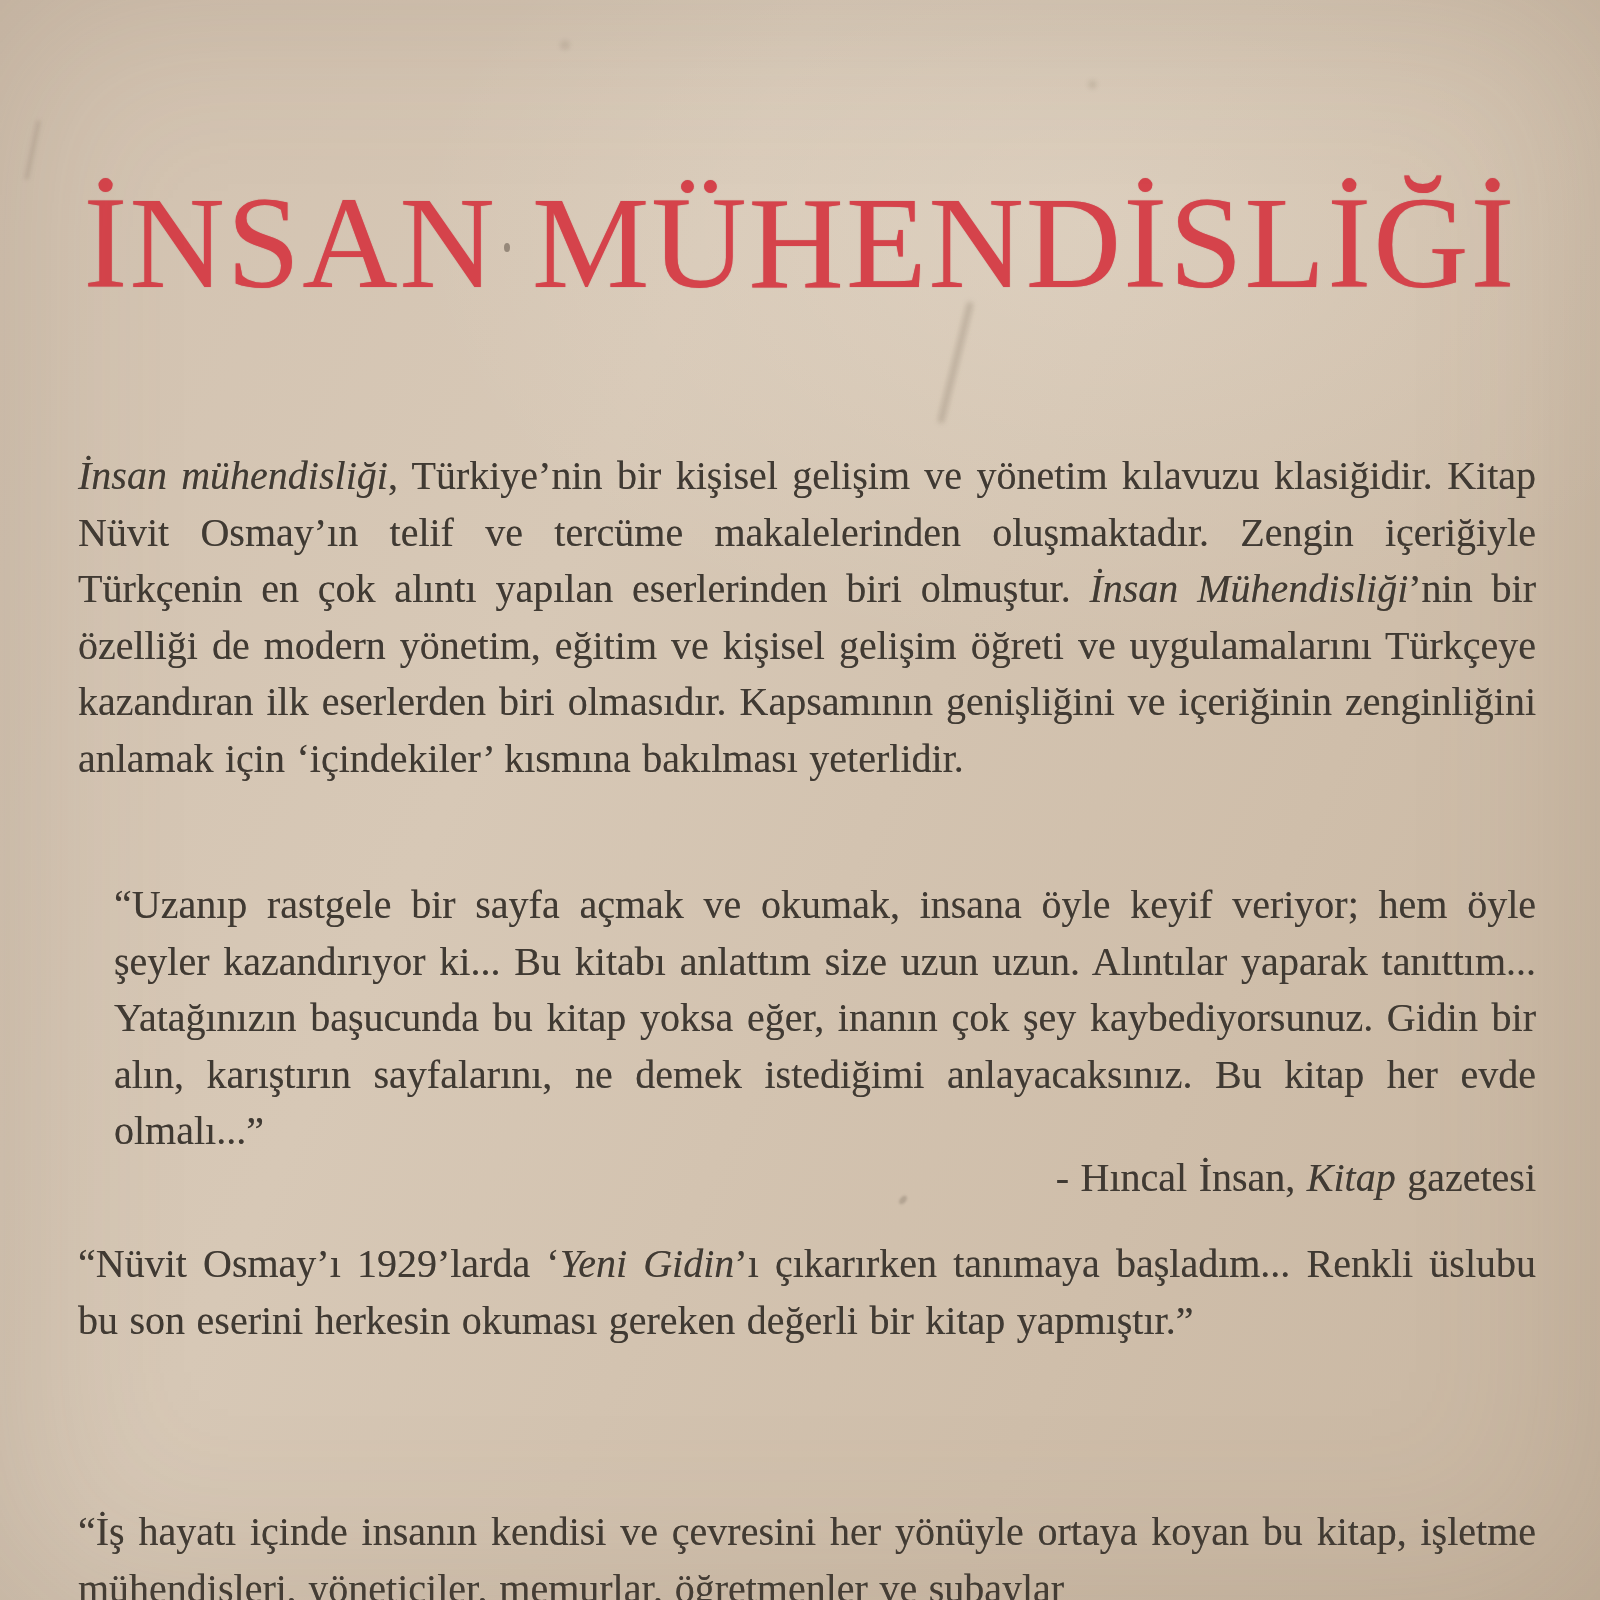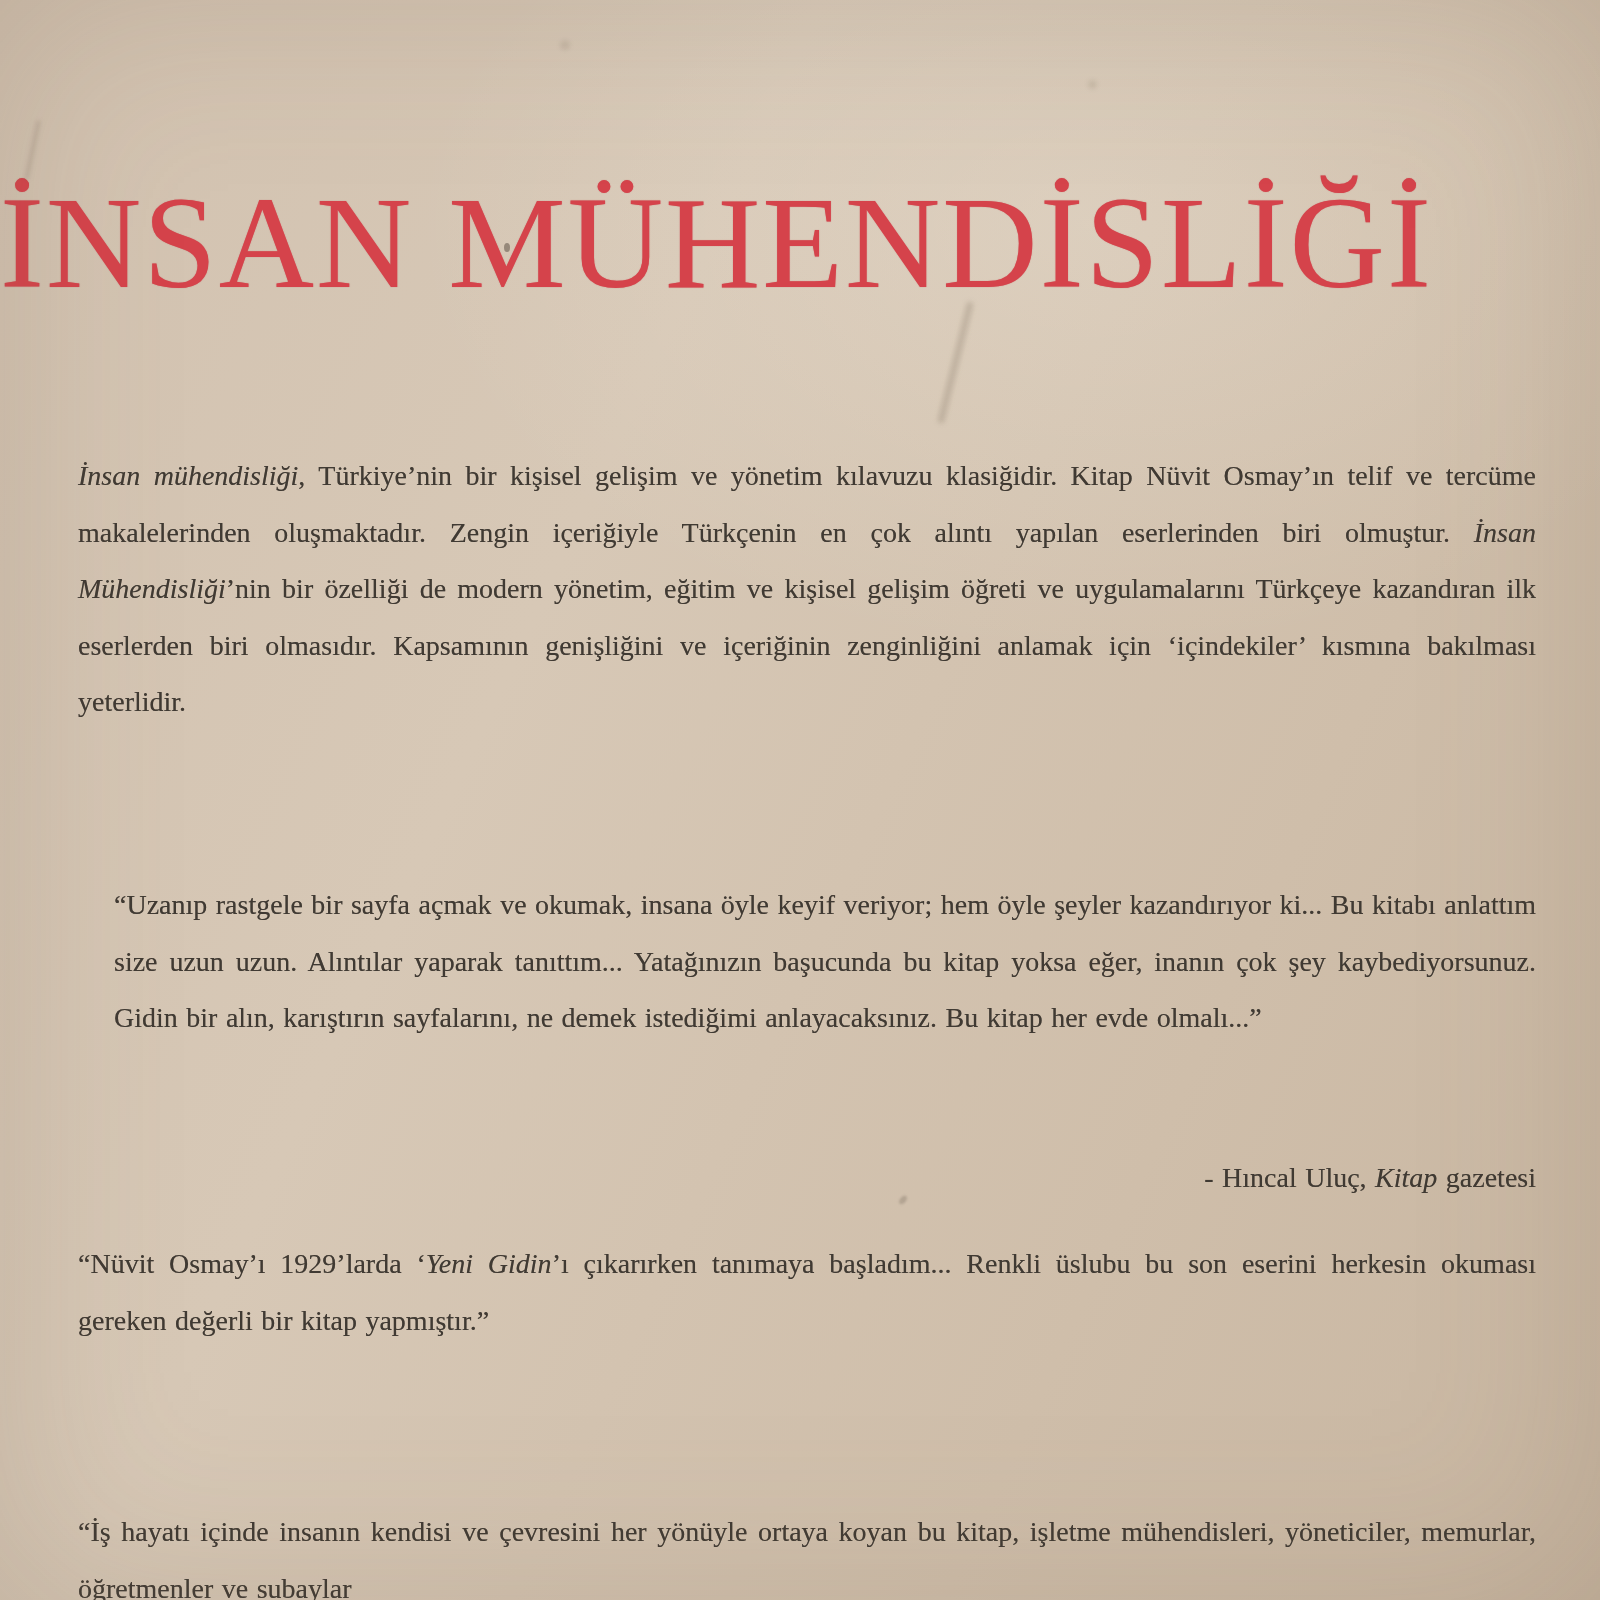--- a/index.html
+++ b/index.html
@@ -13,29 +13,29 @@
     background:
       radial-gradient(1100px 700px at 68% 14%, rgba(255,250,240,.20), rgba(255,250,240,0) 62%),
       linear-gradient(115deg, #d2c2b0 0%, #d7c8b6 35%, #cfbeaa 72%, #c8b6a1 100%);
   }
   .page::after {
     content: ""; position: absolute; inset: 0; pointer-events: none;
     box-shadow: inset 0 0 190px rgba(115, 95, 75, .20);
   }
   .title {
     position: absolute; top: 168px; left: 0; width: 100%;
-    margin: 0; 
+    margin: 0; text-align: center;
     font-size: 132px; line-height: 150px; font-weight: 400;
     letter-spacing: 2px;
     color: var(--title-red, #d5434b);
     text-shadow: 0 0 1px rgba(190, 50, 58, .55);
   }
   .para, .attr {
     position: absolute; left: 78px; right: 64px; margin: 0;
-    font-size: 28px; line-height: 56.5px; word-spacing: 1.5px;
+    font-size: 40px; line-height: 56.5px; word-spacing: 1.5px;
     hyphens: manual; -webkit-hyphens: manual;
     text-shadow: 0 0 .6px rgba(64, 58, 51, .55);
   }
   .para { text-align: justify; }
   .attr { text-align: right; }
   .it { font-style: italic; }
   .p1 { top: 448px; }
   .p2 { top: 877px; margin-left: 36px; }
   .a1 { top: 1150px; }
   .p3 { top: 1236px; }
@@ -58,21 +58,21 @@
 </style>
 </head>
 <body>
 
 <div class="page">
   <h1 class="title">İNSAN MÜHENDİSLİĞİ</h1>
 
   <p class="para p1"><span class="it">İnsan mühendisliği</span><span>, Türkiye’nin bir kişisel gelişim ve yönetim kılavuzu klasi­ğidir. Kitap Nüvit Osmay’ın telif ve tercüme makalelerinden oluşmaktadır. Zengin içeriğiyle Türkçenin en çok alıntı yapılan eserlerinden biri olmuştur. </span><span class="it">İnsan Mühendisliği</span><span>’nin bir özelliği de modern yönetim, eğitim ve kişisel geli­şim öğreti ve uygulamalarını Türkçeye kazandıran ilk eserlerden biri olması­dır. Kapsamının genişliğini ve içeriğinin zenginliğini anlamak için ‘içindekiler’ kısmına bakılması yeterlidir.</span></p>
 
   <p class="para p2"><span>“Uzanıp rastgele bir sayfa açmak ve okumak, insana öyle keyif veriyor; hem öyle şeyler kazandırıyor ki... Bu kitabı anlattım size uzun uzun. Alıntılar ya­parak tanıttım... Yatağınızın başucunda bu kitap yoksa eğer, inanın çok şey kaybediyorsunuz. Gidin bir alın, karıştırın sayfalarını, ne demek istediğimi anlayacaksınız. Bu kitap her evde olmalı...”</span></p>
-  <p class="attr a1"><span>- Hıncal Uluç, </span><span class="it">Kitap</span><span> gazetesi</span></p>
+  <p class="attr a1"><span>- Hıncal İnsan, </span><span class="it">Kitap</span><span> gazetesi</span></p>
 
   <p class="para p3"><span>“Nüvit Osmay’ı 1929’larda ‘</span><span class="it">Yeni Gidin</span><span>’ı çıkarırken tanımaya başladım... Renkli üslubu bu son eserini herkesin okuması gereken değerli bir kitap yapmıştır.”</span></p>
 
   <p class="para p4"><span>“İş hayatı içinde insanın kendisi ve çevresini her yönüyle ortaya koyan bu kitap, işletme mühendisleri, yöneticiler, memurlar, öğretmenler ve subaylar</span></p>
 
   <div class="smudge sm-dot-title"></div>
   <div class="smudge sm-scratch"></div>
   <div class="smudge sm-fiber-left"></div>
   <div class="smudge sm-speck-top"></div>
   <div class="smudge sm-speck-right"></div>

